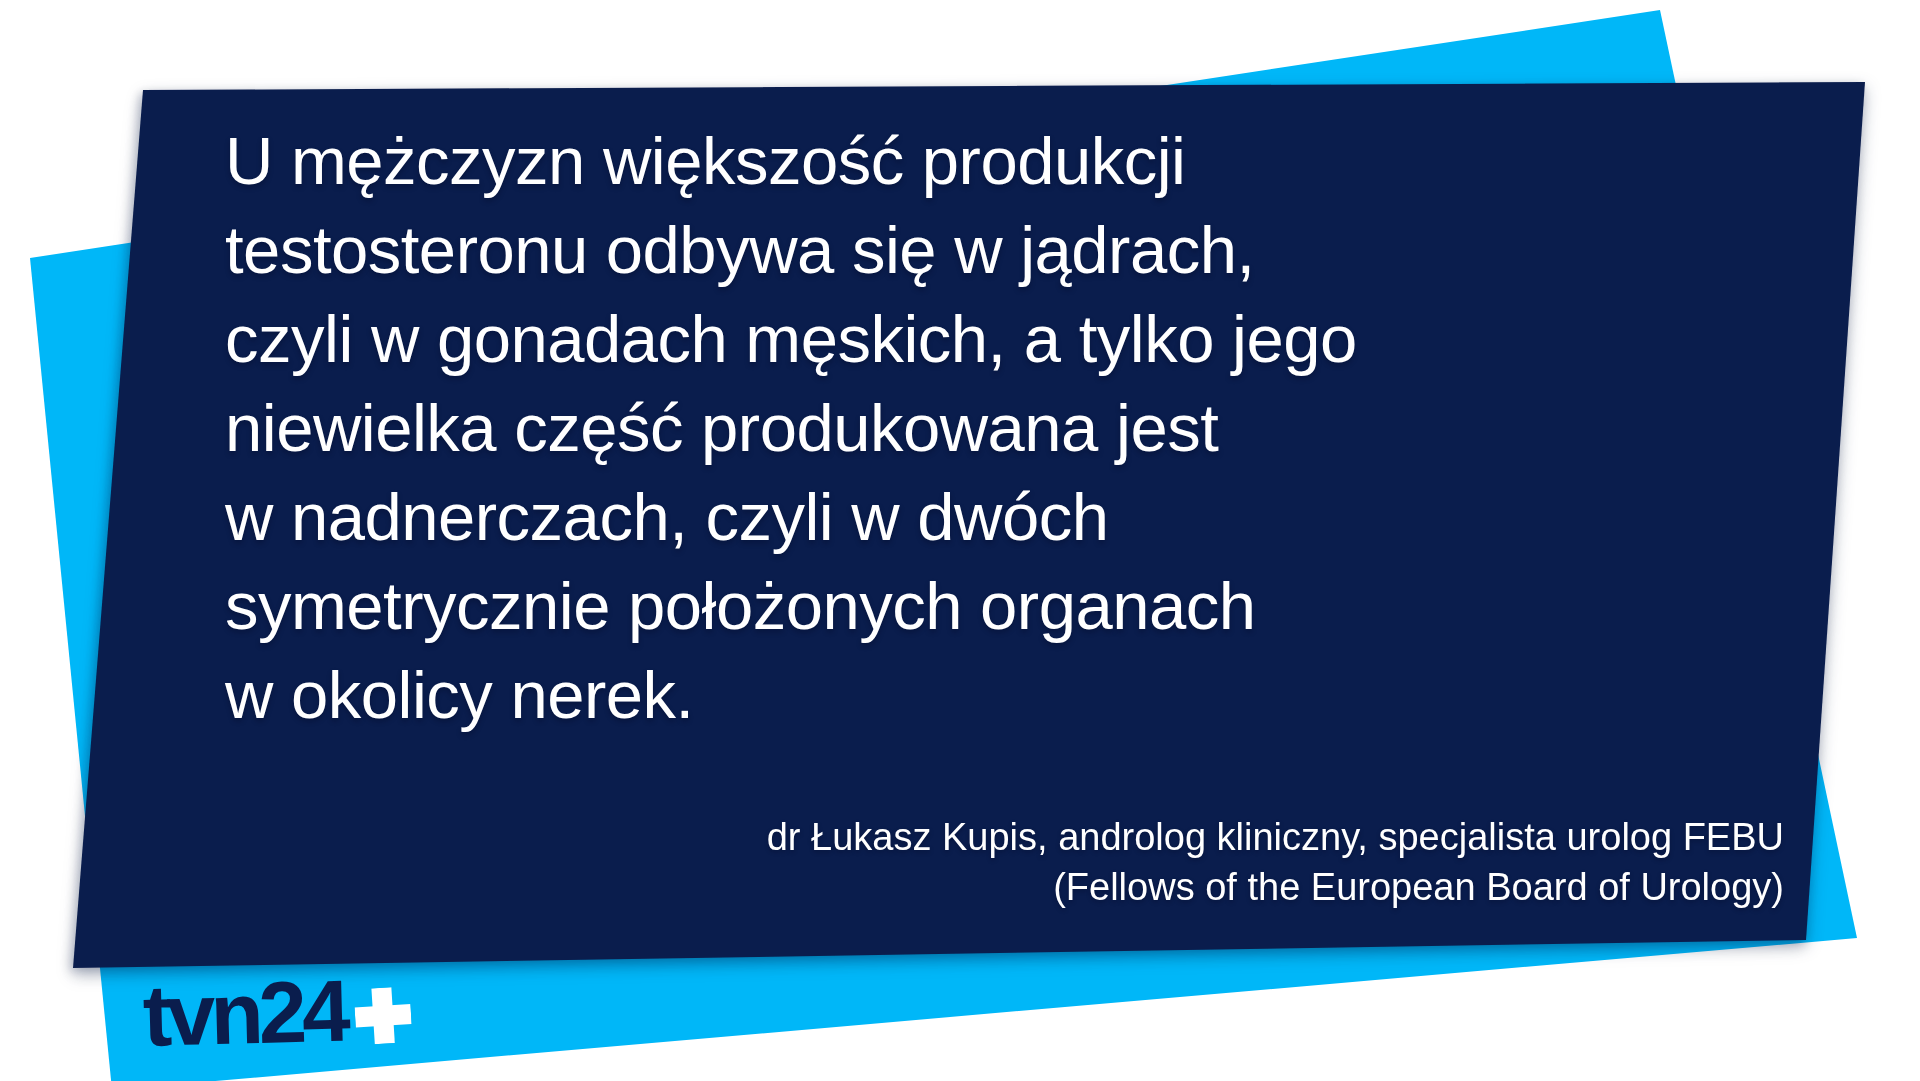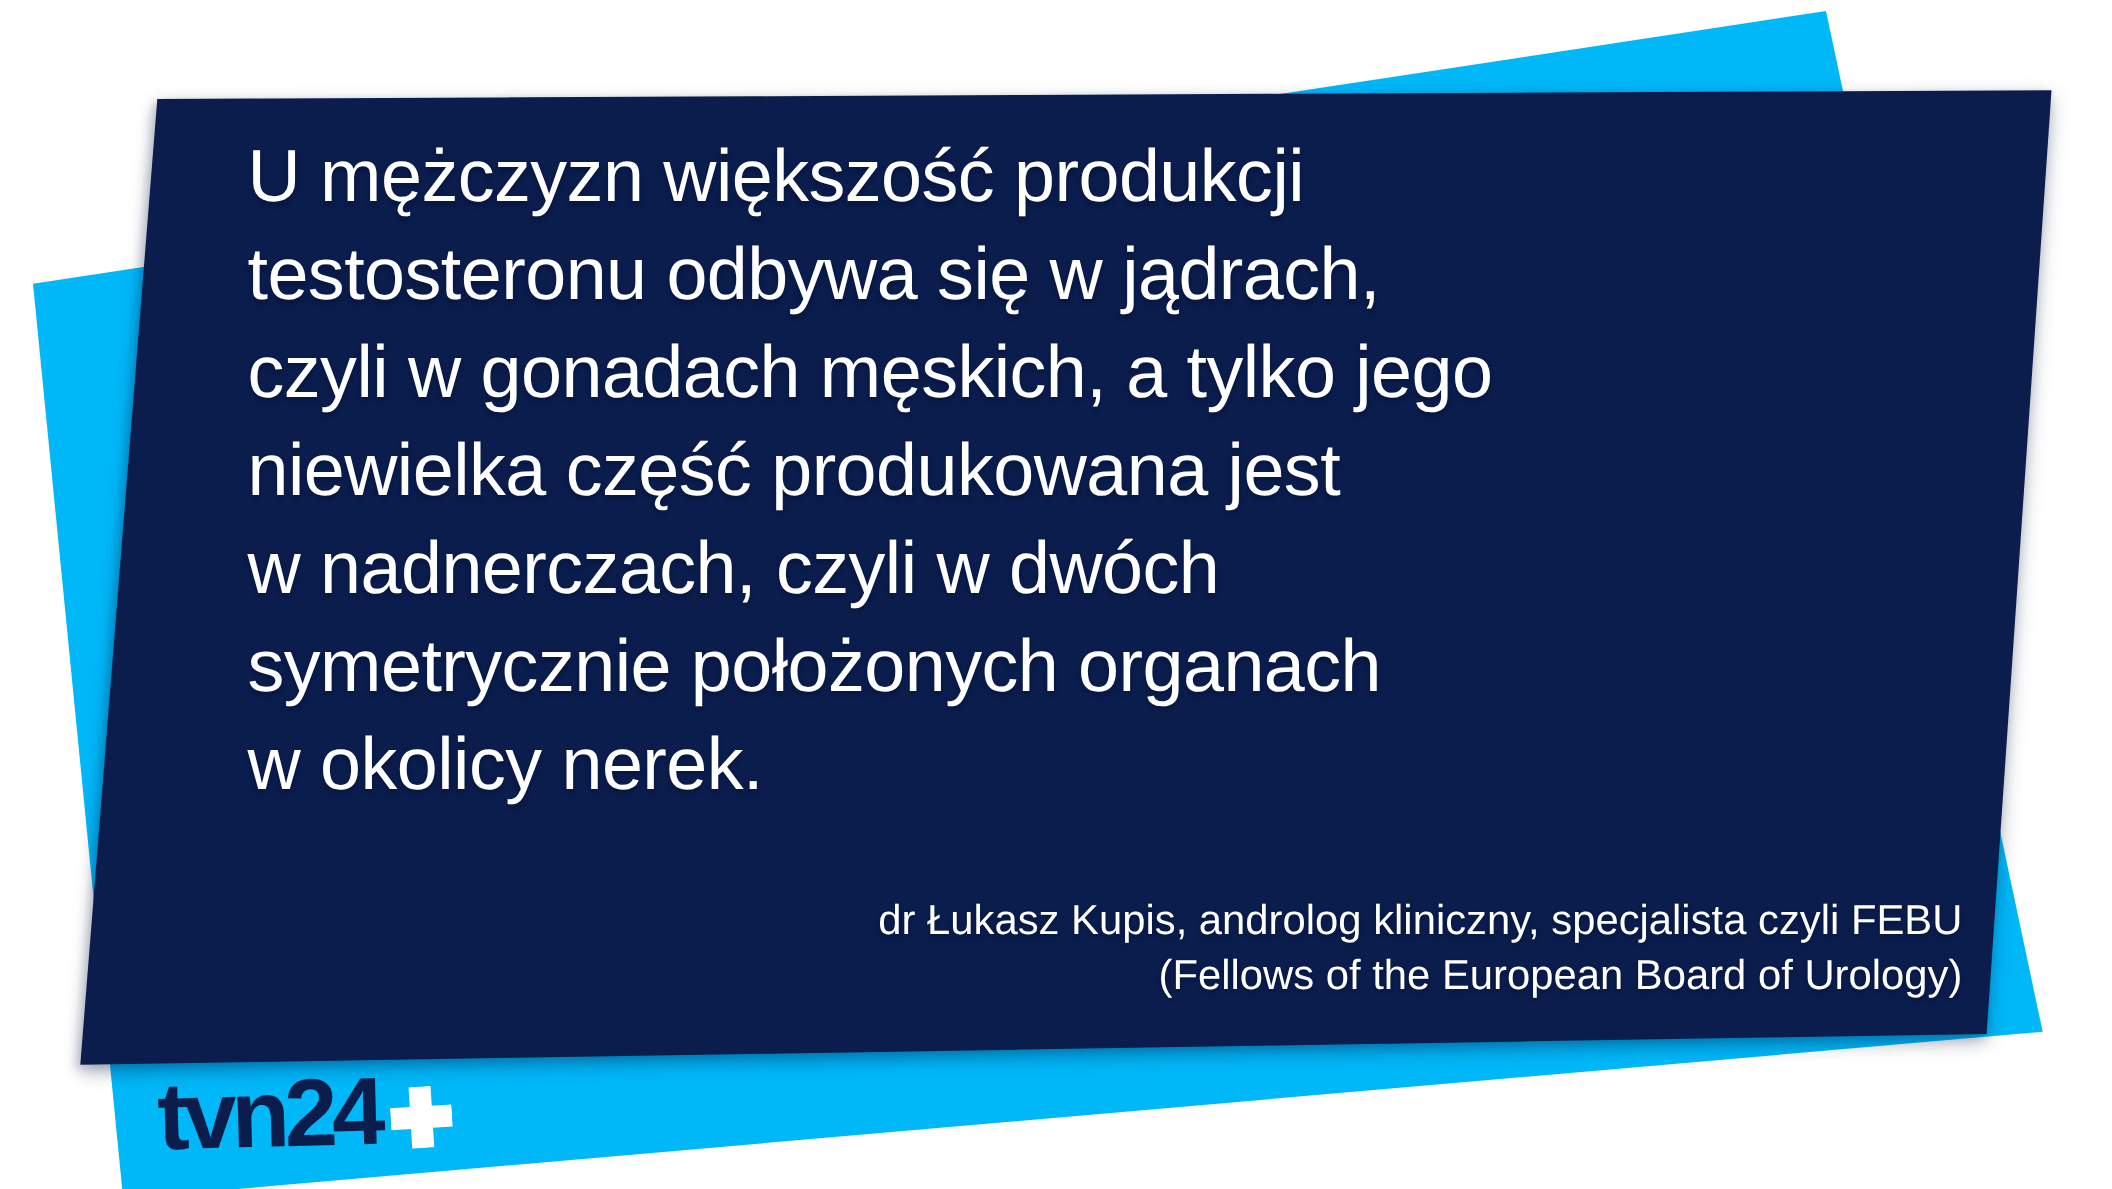--- a/index.html
+++ b/index.html
@@ -80,21 +80,21 @@
   </svg>
 
   <div class="quote">U mężczyzn większość produkcji
 testosteronu odbywa się w jądrach,
 czyli w gonadach męskich, a tylko jego
 niewielka część produkowana jest
 w nadnerczach, czyli w dwóch
 symetrycznie położonych organach
 w okolicy nerek.</div>
 
-  <div class="attribution">dr Łukasz Kupis, androlog kliniczny, specjalista czyli FEBU
+  <div class="attribution">dr Łukasz Kupis, androlog kliniczny, specjalista urolog FEBU
 (Fellows of the European Board of Urology)</div>
 
   <div class="logo">
     <span class="logo-text">tvn24</span>
     <span class="logo-plus">
       <svg width="56" height="56" viewBox="0 0 56 56" xmlns="http://www.w3.org/2000/svg">
         <rect x="18" y="0" width="20" height="56" fill="#ffffff"></rect>
         <rect x="0" y="18" width="56" height="20" fill="#ffffff"></rect>
       </svg>
     </span>

